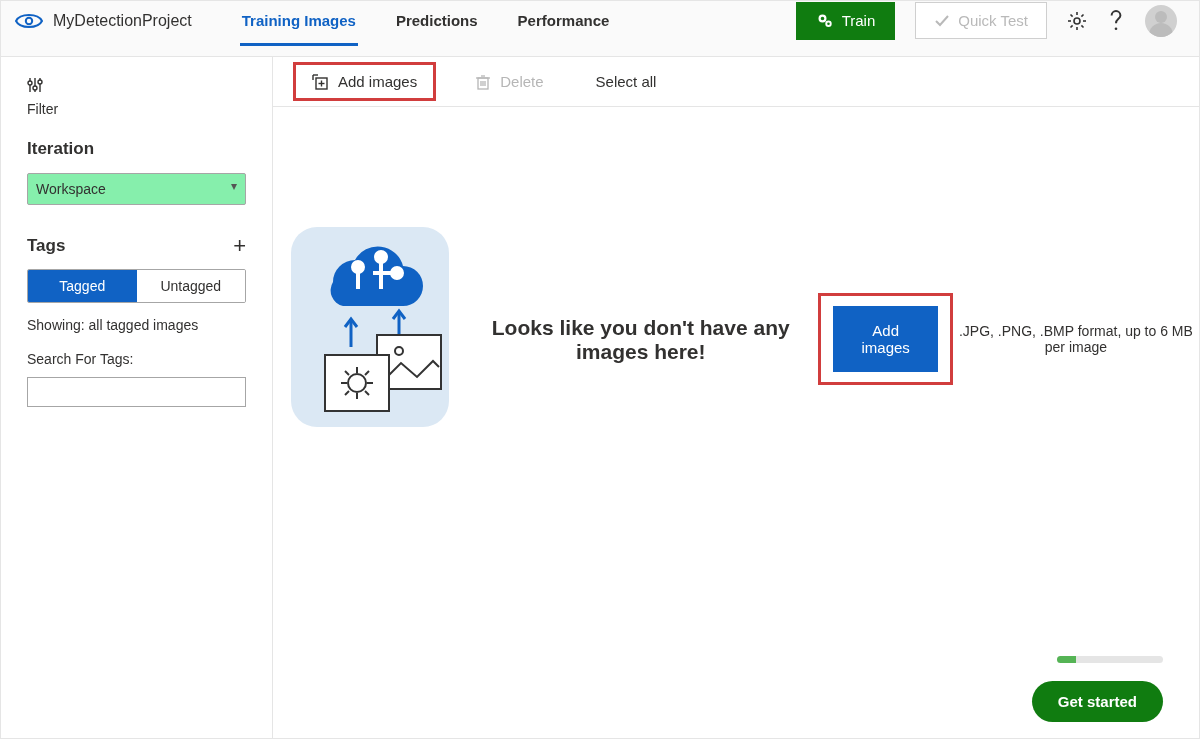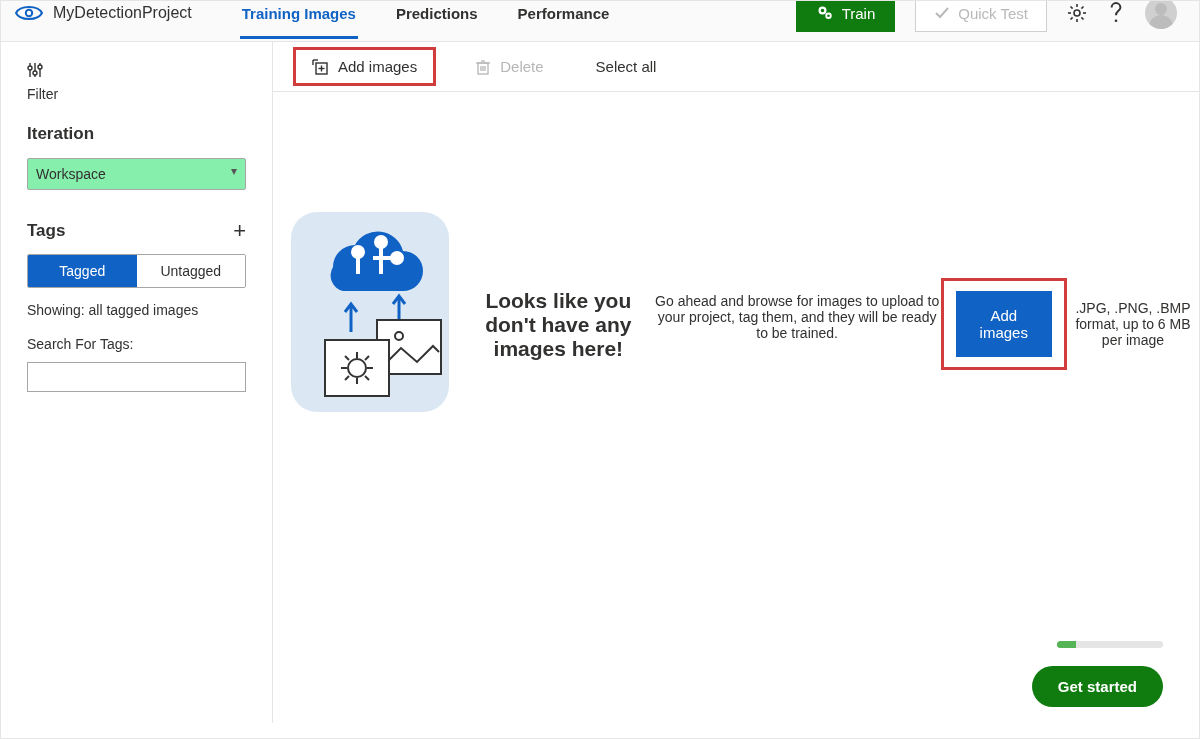--- a/index.html
+++ b/index.html
@@ -8,21 +8,21 @@
     font-size: 14px;
     color: #323130;
     background: #fff;
     width: 1200px;
     height: 739px;
     overflow: hidden;
     border: 1px solid #e5e5e5;
   }
   
   .header {
-    height: 41px;
+    height: 56px;
     display: flex;
     align-items: center;
     border-bottom: 1px solid #e5e5e5;
     padding: 0 22px 16px 14px;
     background: #fafafa;
   }
   .brand { display: flex; align-items: center; gap: 10px; }
   .brand-name { font-size: 16px; font-weight: 400; color: #323130; }
   .tabs { display: flex; margin-left: 48px; gap: 36px; }
   .tab {
@@ -293,21 +293,20 @@
               <line x1="94" y1="156" x2="100" y2="156"></line>
             <line x1="72" y1="144" x2="76" y2="148"></line>
               <line x1="92" y1="164" x2="96" y2="168"></line>
             <line x1="72" y1="168" x2="76" y2="164"></line>
               <line x1="92" y1="148" x2="96" y2="144"></line>
           </g>
         </svg>
       </span>
 
       <div class="empty-title">Looks like you don't have any images here!</div>
-      <div class="empty-desc">Go ahead and browse for images to upload to your project, tag them, and they will be ready to be trained.</div>
 
       <div class="add-big-wrap">
         <button class="add-big">Add images</button>
       </div>
 
       <div class="format-hint">.JPG, .PNG, .BMP format, up to 6 MB per image</div>
     </div>
 
     <div class="br-area">
       <div class="progress">

